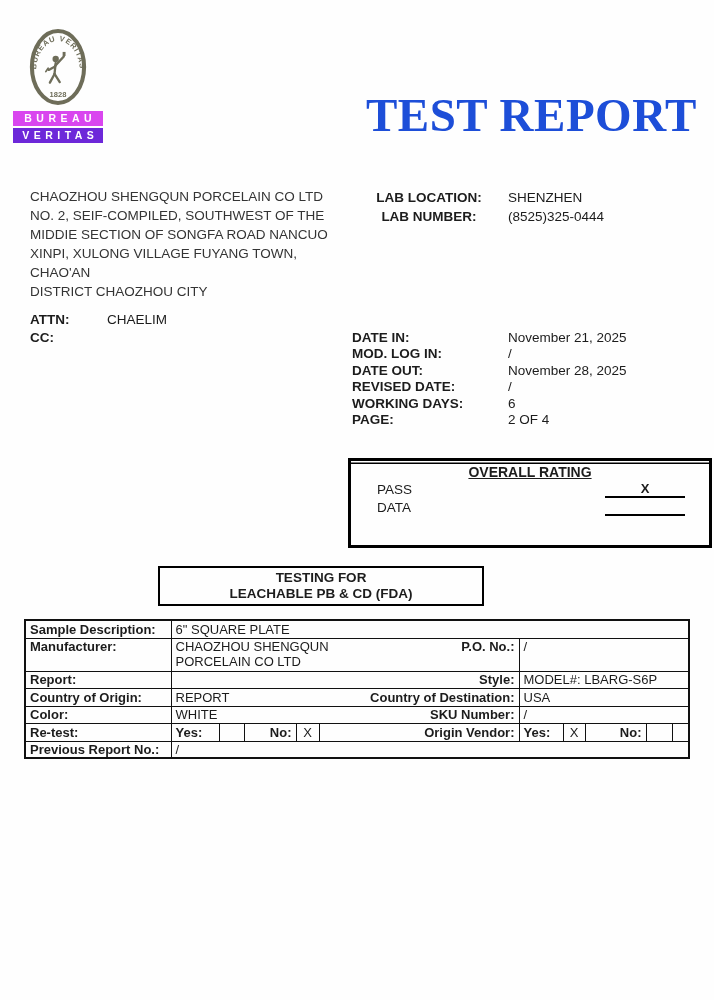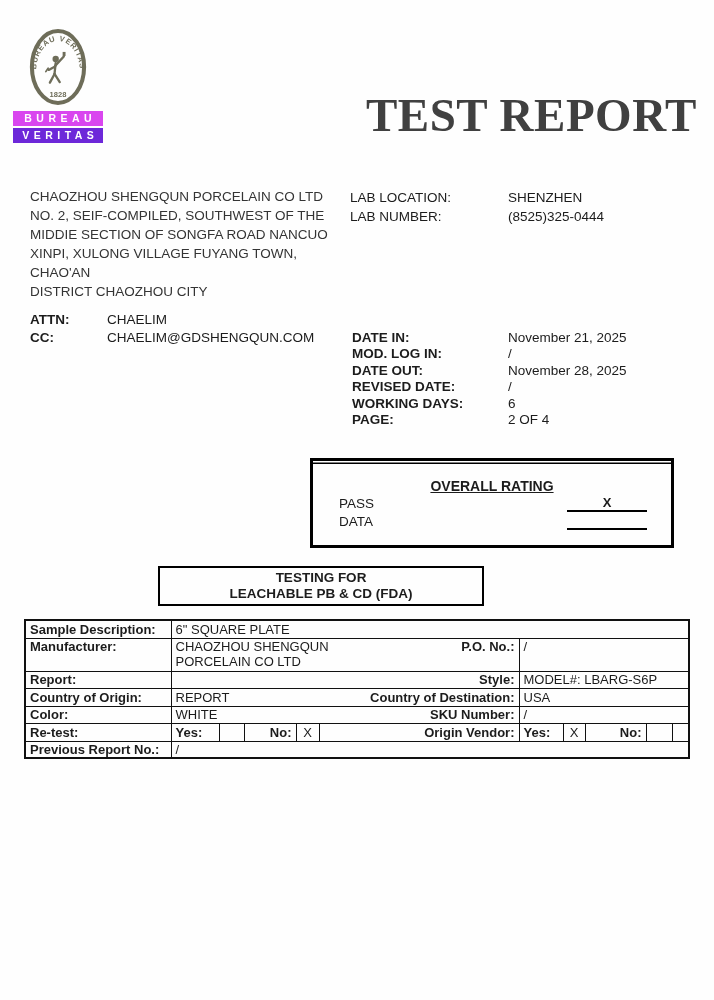--- a/index.html
+++ b/index.html
@@ -17,39 +17,39 @@
     font-size:10.5px; font-weight:bold; letter-spacing:4.5px;
     text-align:center; line-height:15px; text-indent:4.5px;
   }
   .bar-bureau { background:#d946ef; }
   .bar-veritas { background:#6d28d9; }
 
   
   .report-title {
     position:absolute; left:366px; top:88px;
     font-family:"Liberation Serif", serif; font-weight:bold;
-    font-size:47px; letter-spacing:0.5px; color:#404040; white-space:nowrap;
+    font-size:47px; letter-spacing:0.5px; color:#1d4ed8; white-space:nowrap;
   }
 
   
   .company { position:absolute; left:30px; top:187px; width:322px;
              font-size:13.5px; line-height:19px; color:#343434; }
   .lab-block { position:absolute; left:350px; top:189px; font-size:13.5px; line-height:18.5px; }
   .info-row { display:flex; }
-  .lab-block .ilabel { width:158px; font-weight:normal; }
+  .lab-block .ilabel { width:158px; font-weight:bold;text-align:center; }
   .contact { position:absolute; left:30px; top:311px; font-size:13.5px; line-height:18px; }
   .contact .ilabel { width:77px; font-weight:bold; }
   .dates { position:absolute; left:352px; top:330px; font-size:13.5px; line-height:16.4px; }
   .dates .ilabel { width:156px; font-weight:bold; }
 
   
   .rating-box {
-    position:absolute; left:310px; top:458px; width:364px; height:90px;
+    position:absolute; left:348px; top:458px; width:364px; height:90px;
     border:3px solid #000; box-shadow:inset 0 1.5px 0 #fff, inset 0 3px 0 #000;
-    padding-top:17px;
+    padding-top:3px;
   }
   .rating-title { text-align:center; font-weight:bold; font-size:14px;
                   text-decoration:underline; margin-bottom:1px; }
   .rating-row { display:flex; align-items:center; height:17.5px;
                 padding-left:26px; padding-right:24px; font-size:13.5px; }
   .rating-row .rlabel { flex:1; }
   .mark-line { width:80px; height:17px; border-bottom:2px solid #000;
                text-align:center; font-weight:bold; font-size:13px; line-height:15px; }
 
   
@@ -127,21 +127,20 @@
     </div>
   </div>
 
   <div class="contact">
     <div class="info-row">
       <span class="ilabel">ATTN:</span>
       <span>CHAELIM</span>
     </div>
     <div class="info-row">
       <span class="ilabel">CC:</span>
-      <span>CHAELIM@GDSHENGQUN.COM</span>
     </div>
   </div>
 
   <div class="dates">
     <div class="info-row">
       <span class="ilabel">DATE IN:</span>
       <span>November 21, 2025</span>
     </div>
     <div class="info-row">
       <span class="ilabel">MOD. LOG IN:</span>

